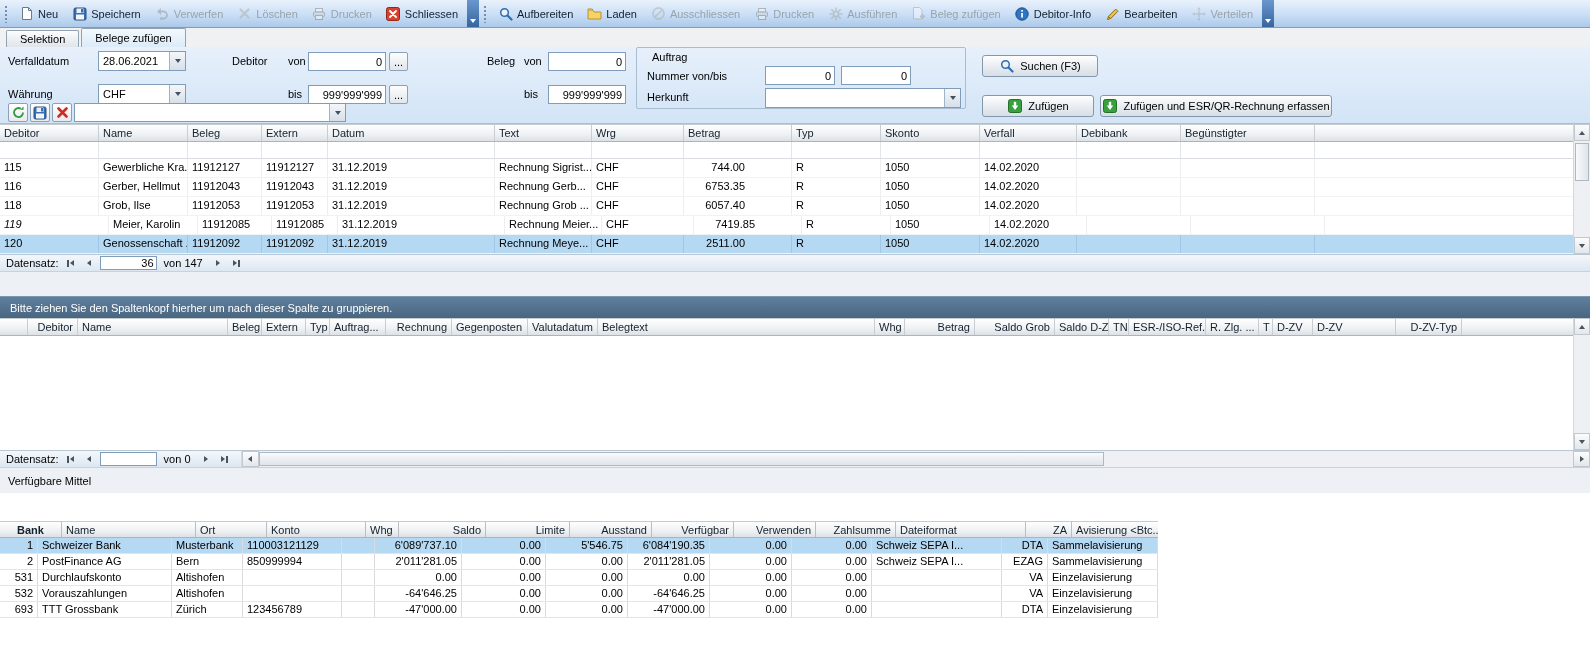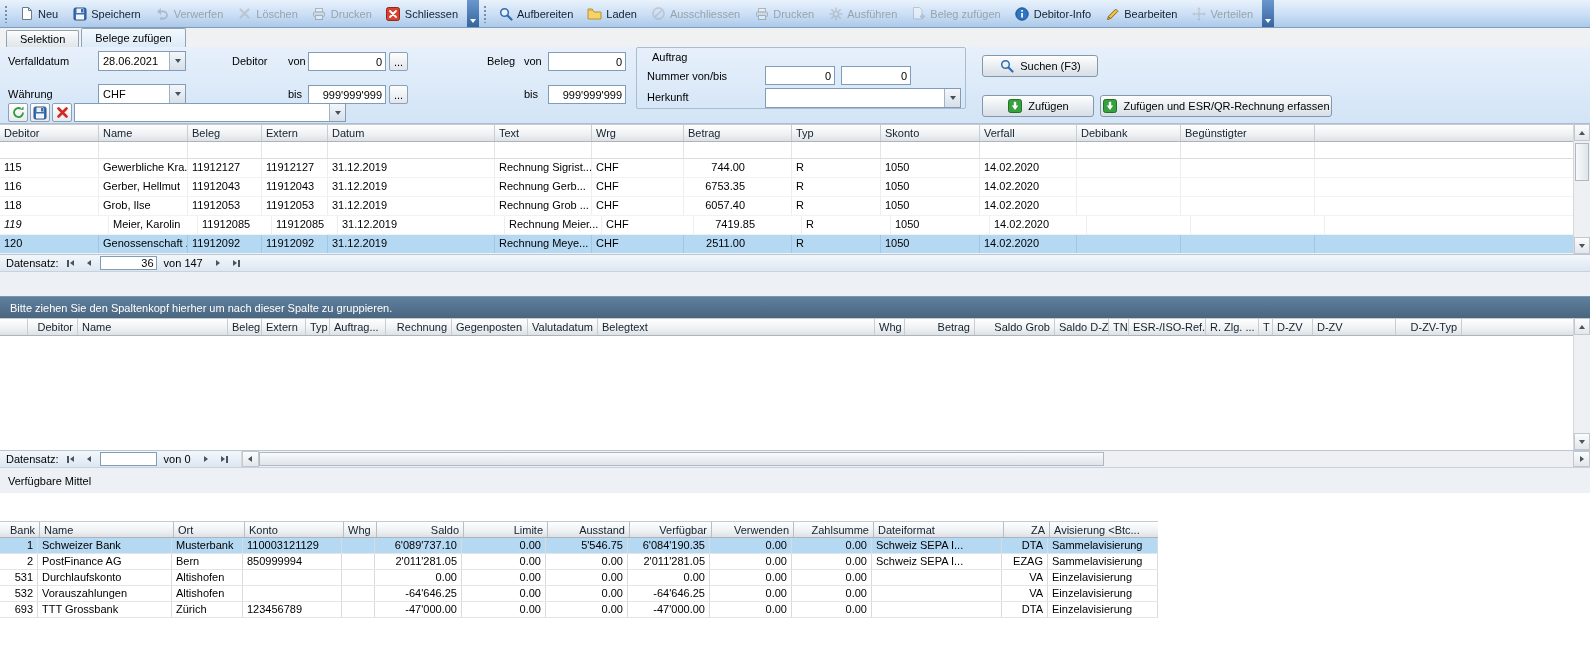--- a/index.html
+++ b/index.html
@@ -577,21 +577,21 @@
         </span>
     </div>
   </div>
 
   <div class="fundsband">
     <span>Verfügbare Mittel</span>
   </div>
   <div class="bottomwhite"></div>
   <div class="grid" id="grid3" style="left:0;top:521px;width:1158px;height:127px">
       <div class="gridhead">
-        <div class="hcell" style="width: 40px; text-align: right;">Bank</div>
+        <div class="hcell" style="width: 62px; text-align: center; font-weight: bold;">Bank</div>
         <div class="hcell" style="width: 134px;">Name</div>
         <div class="hcell" style="width: 71px;">Ort</div>
         <div class="hcell" style="width: 99px;">Konto</div>
         <div class="hcell" style="width: 33px;">Whg</div>
         <div class="hcell" style="width: 87px; text-align: right;">Saldo</div>
         <div class="hcell" style="width: 84px; text-align: right;">Limite</div>
         <div class="hcell" style="width: 82px; text-align: right;">Ausstand</div>
         <div class="hcell" style="width: 82px; text-align: right;">Verfügbar</div>
         <div class="hcell" style="width: 82px; text-align: right;">Verwenden</div>
         <div class="hcell" style="width: 80px; text-align: right;">Zahlsumme</div>

